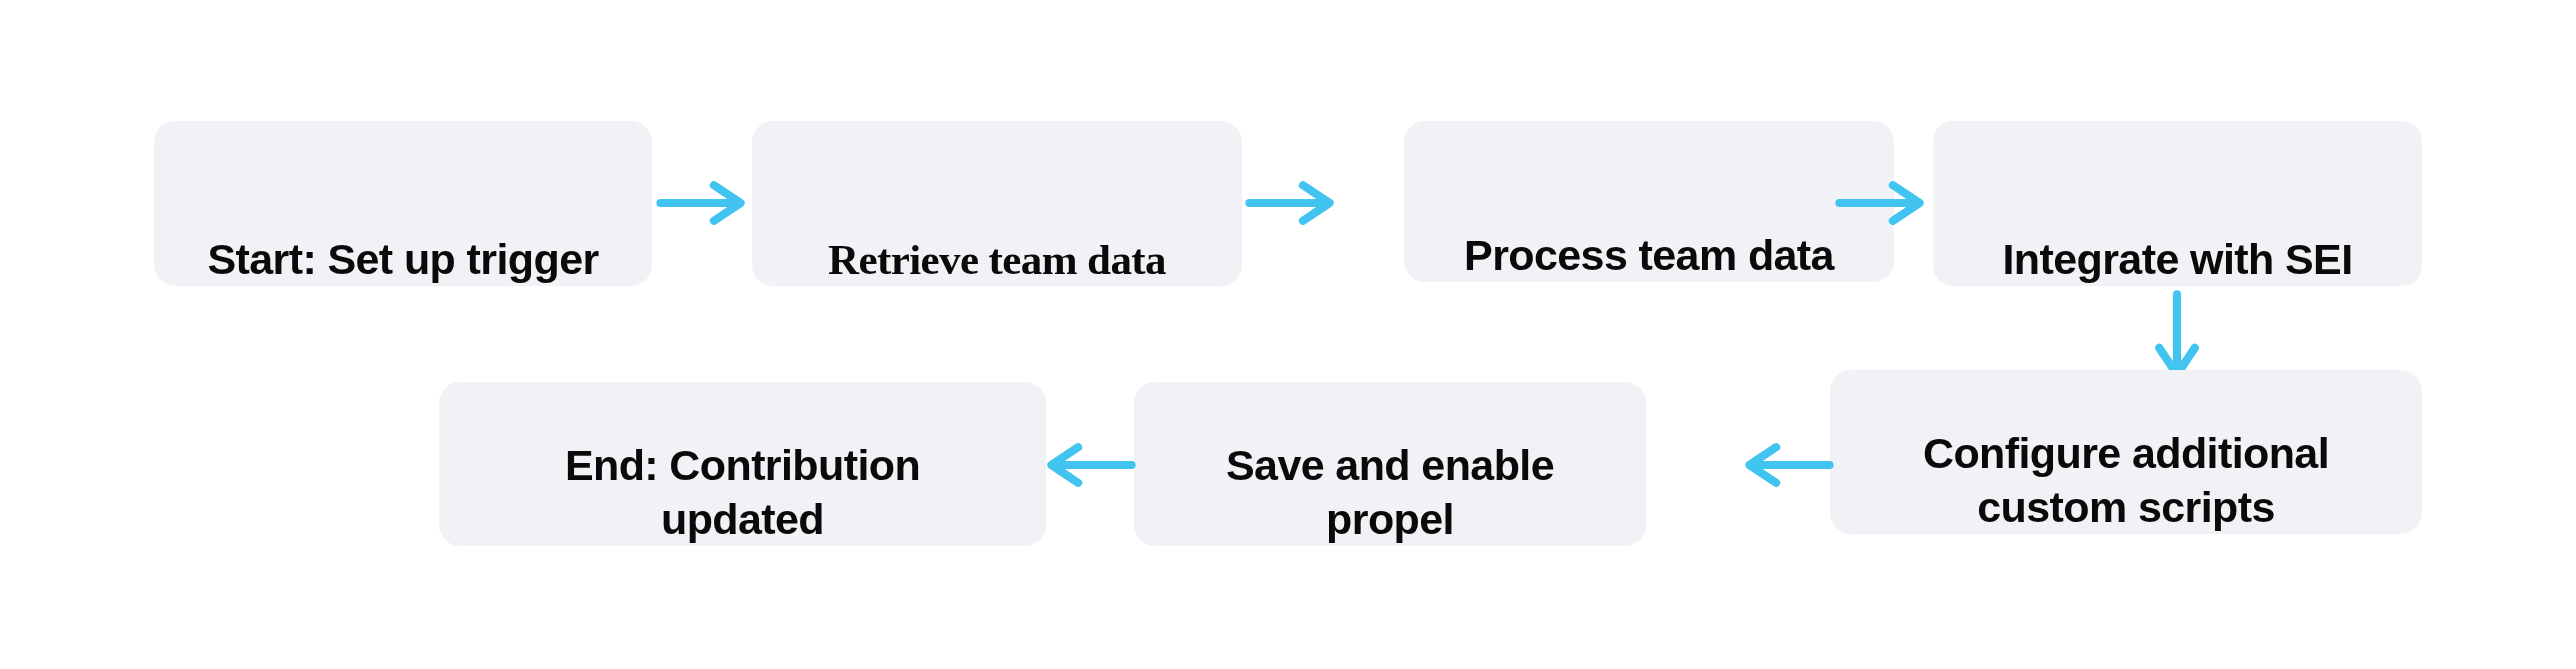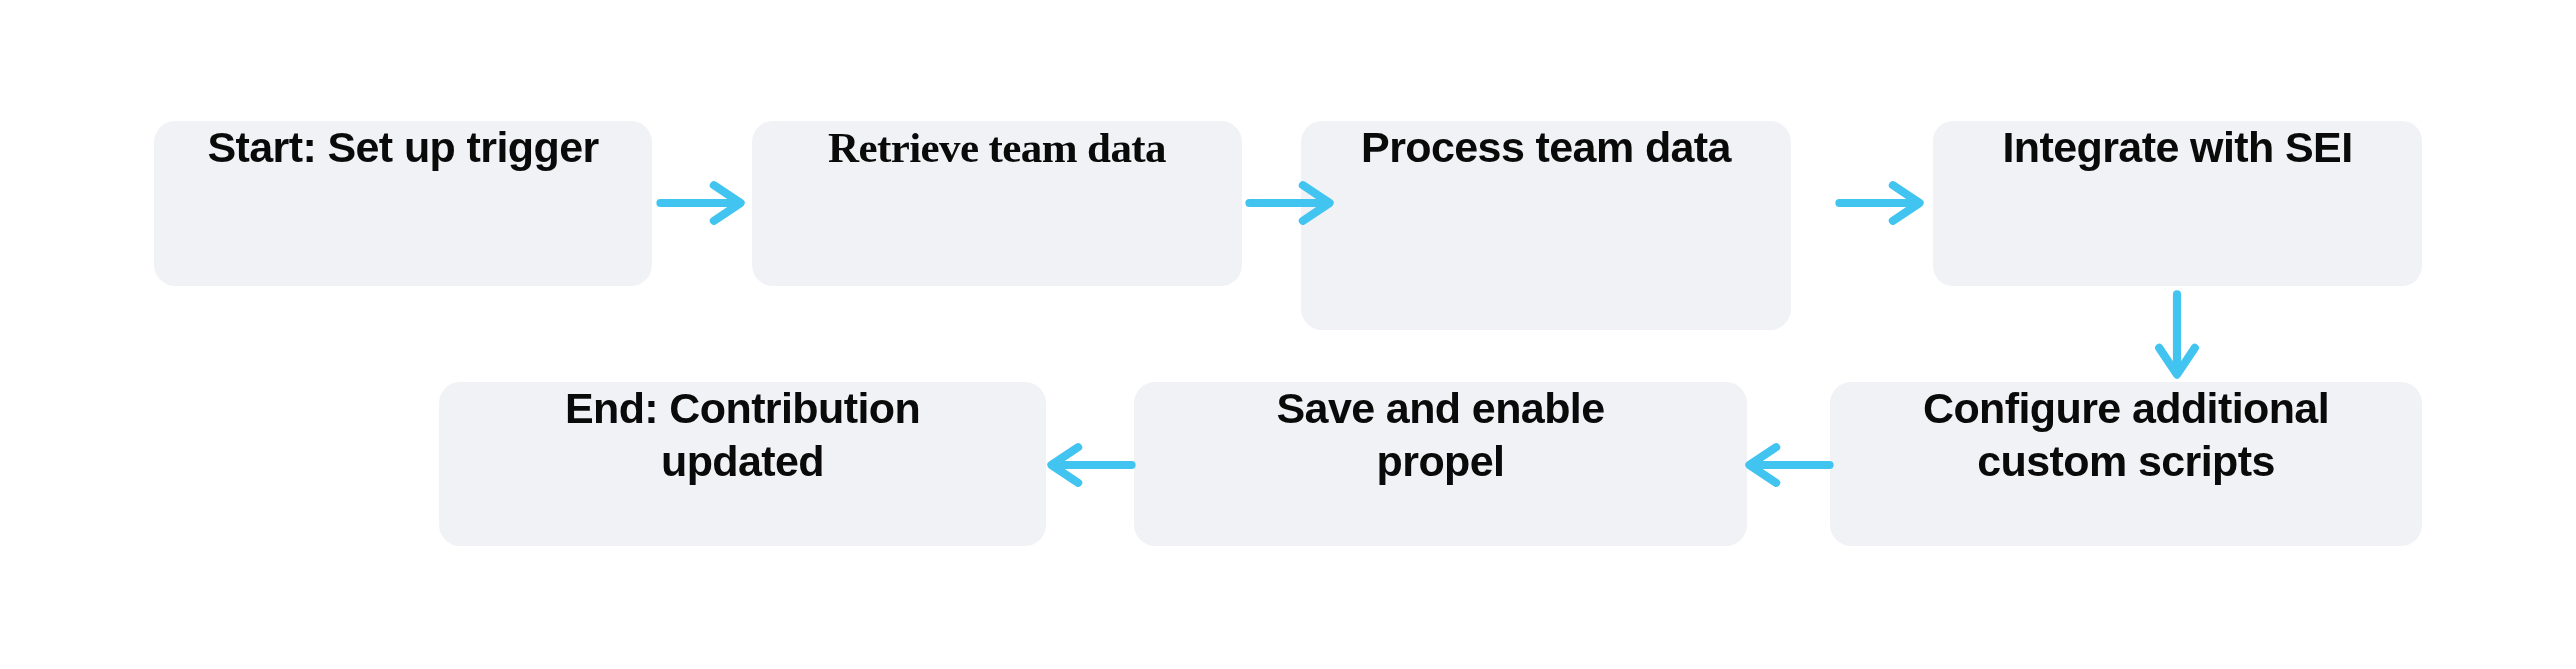--- a/index.html
+++ b/index.html
@@ -10,21 +10,21 @@
     height: 669px;
     background: var(--color-background, #ffffff);
     font-family: "Liberation Sans", sans-serif;
     overflow: hidden;
   }
   .node {
     position: absolute;
     background: var(--color-node_fill, #f1f2f6);
     border-radius: 21px;
     display: flex;
-    align-items: flex-start;
+    align-items: flex-end;
     justify-content: center;
   }
   .node-label {
     font-size: 43px;
     font-weight: 700;
     line-height: 1.24;
     letter-spacing: -0.6px;
     color: var(--color-text, #0a0a0a);
     text-align: center;
     white-space: pre-line;
@@ -41,21 +41,21 @@
 <div class="canvas">
 
   <div class="node" style="left:154px; top:121px; width:498px; height:165px;">
     <span class="node-label">Start: Set up trigger</span>
   </div>
 
   <div class="node" style="left:752px; top:121px; width:490px; height:165px;font-family:Liberation Serif, serif;">
     <span class="node-label">Retrieve team data</span>
   </div>
 
-  <div class="node" style="left:1301px; top:121px; width:490px; height:209px;">
+  <div class="node" style="left:1404px; top:121px; width:490px; height:161px;">
     <span class="node-label">Process team data</span>
   </div>
 
   <div class="node" style="left:1933px; top:121px; width:489px; height:165px;border-radius:20px;">
     <span class="node-label">Integrate with SEI</span>
   </div>
 
   <svg class="edge" style="left:656px; top:179px;" width="92" height="48" viewBox="0 0 124 64">
     <line x1="6" y1="32" x2="110" y2="32" stroke="currentColor" stroke-width="11" stroke-linecap="round"></line>
     <polyline points="78,8 114,32 78,56" fill="none" stroke="currentColor" stroke-width="11" stroke-linecap="round" stroke-linejoin="round"></polyline>
@@ -74,26 +74,26 @@
   <svg class="edge" style="left:2153px; top:290px;" width="48" height="92" viewBox="0 0 64 124">
     <line x1="32" y1="6" x2="32" y2="110" stroke="currentColor" stroke-width="11" stroke-linecap="round"></line>
     <polyline points="8,78 32,114 56,78" fill="none" stroke="currentColor" stroke-width="11" stroke-linecap="round" stroke-linejoin="round"></polyline>
   </svg>
 
   <div class="node" style="left:439px; top:382px; width:607px; height:164px;">
     <span class="node-label">End: Contribution
 updated</span>
   </div>
 
-  <div class="node" style="left:1134px; top:382px; width:613px; height:164px;">
+  <div class="node" style="left:1134px; top:382px; width:512px; height:164px;">
     <span class="node-label">Save and enable
 propel</span>
   </div>
 
-  <div class="node" style="left:1830px; top:382px; width:592px; height:164px;">
+  <div class="node" style="left:1830px; top:370px; width:592px; height:164px;">
     <span class="node-label">Configure additional
 custom scripts</span>
   </div>
 
   <svg class="edge" style="left:1742px; top:441px;" width="92" height="48" viewBox="0 0 124 64">
     <line x1="118" y1="32" x2="14" y2="32" stroke="currentColor" stroke-width="11" stroke-linecap="round"></line>
     <polyline points="46,8 10,32 46,56" fill="none" stroke="currentColor" stroke-width="11" stroke-linecap="round" stroke-linejoin="round"></polyline>
   </svg>
 
   <svg class="edge" style="left:1044px; top:441px;" width="92" height="48" viewBox="0 0 124 64">

